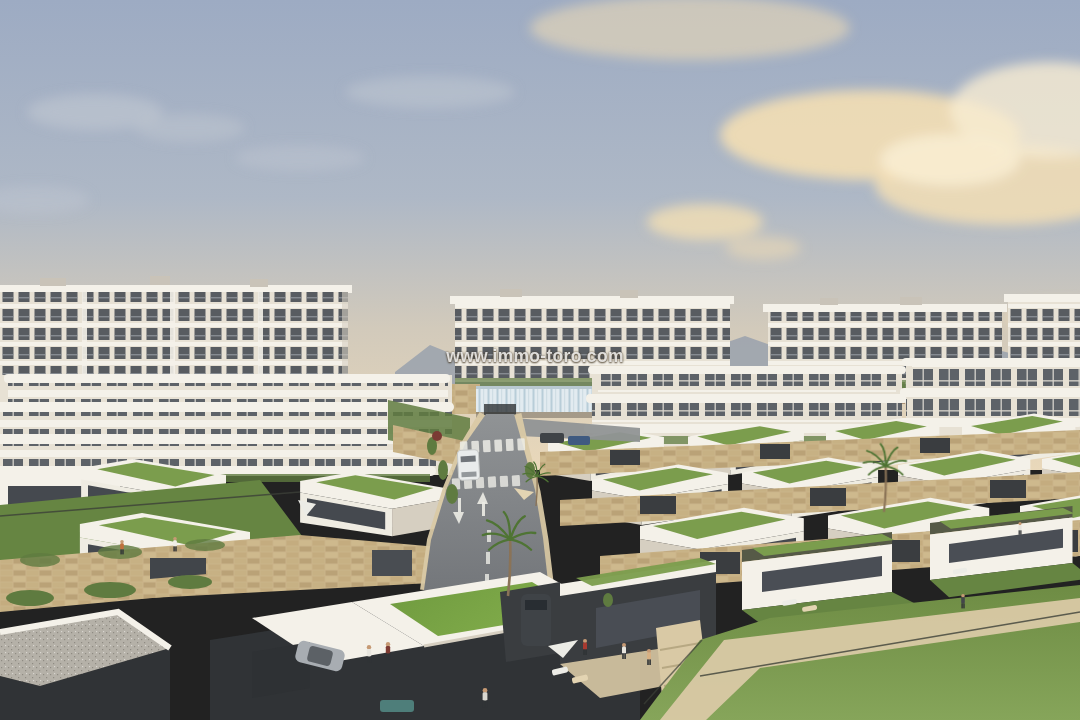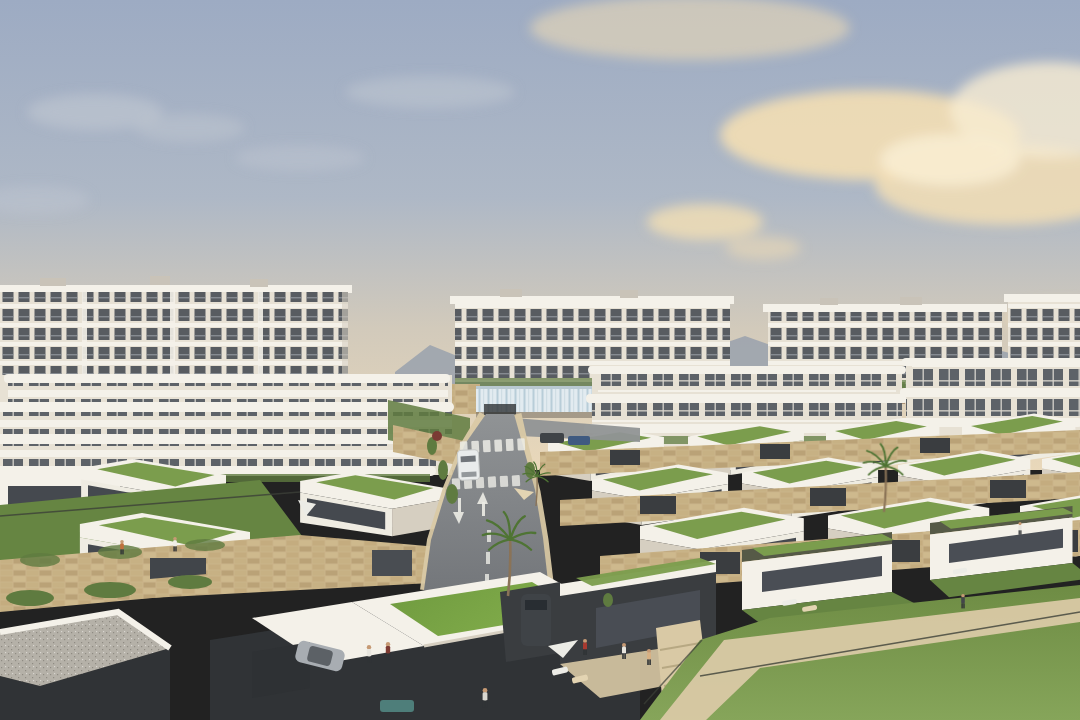--- a/index.html
+++ b/index.html
@@ -394,13 +394,14 @@
     <use href="#person" transform="translate(122,549) scale(0.9)" style="color:#c0703d"></use>
     <use href="#person" transform="translate(585,649)" style="color:#a83a30"></use>
     <use href="#person" transform="translate(624,653)" style="color:#e8e6df"></use>
     <use href="#person" transform="translate(649,659)" style="color:#d8b184"></use>
     <use href="#person" transform="translate(485,700) scale(1.2)" style="color:#d9d7cf"></use>
     <use href="#person" transform="translate(963,603) scale(0.9)" style="color:#43464a"></use>
     <use href="#person" transform="translate(1020,530) scale(0.8)" style="color:#e8e6df"></use>
   </g>
 </svg>
 
+<div id="watermark">www.immo-toro.com</div>
 </div>
 
 </body></html>

